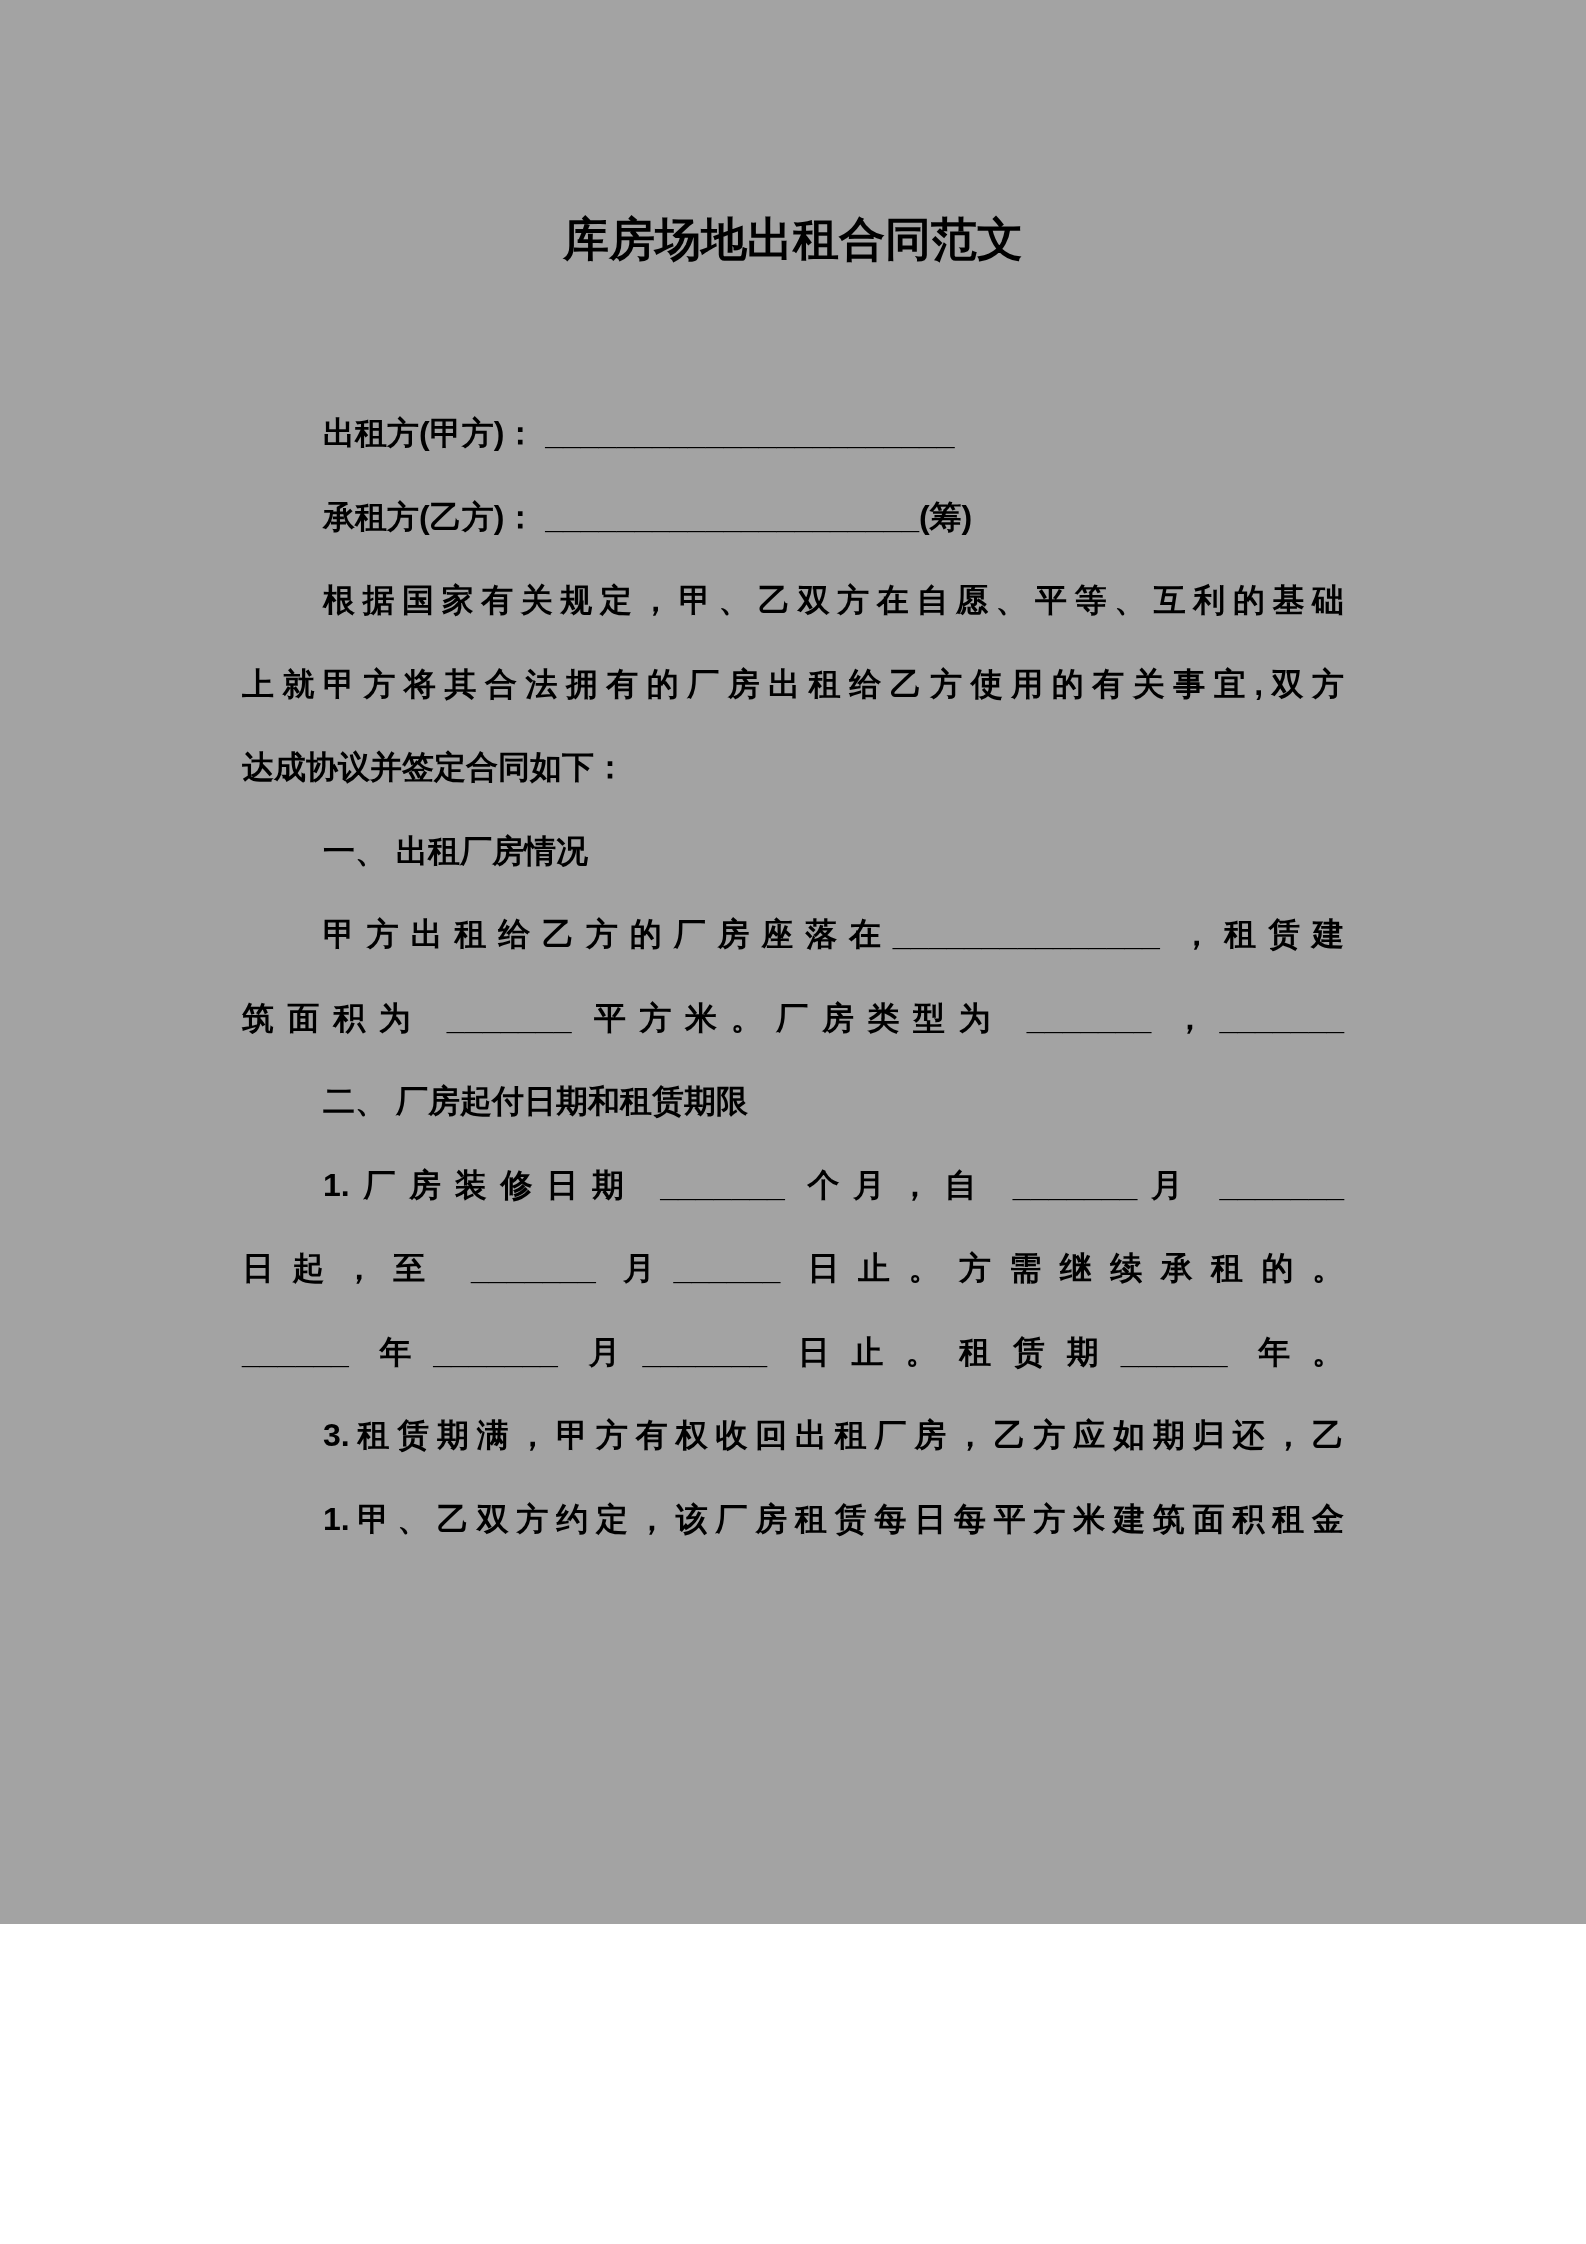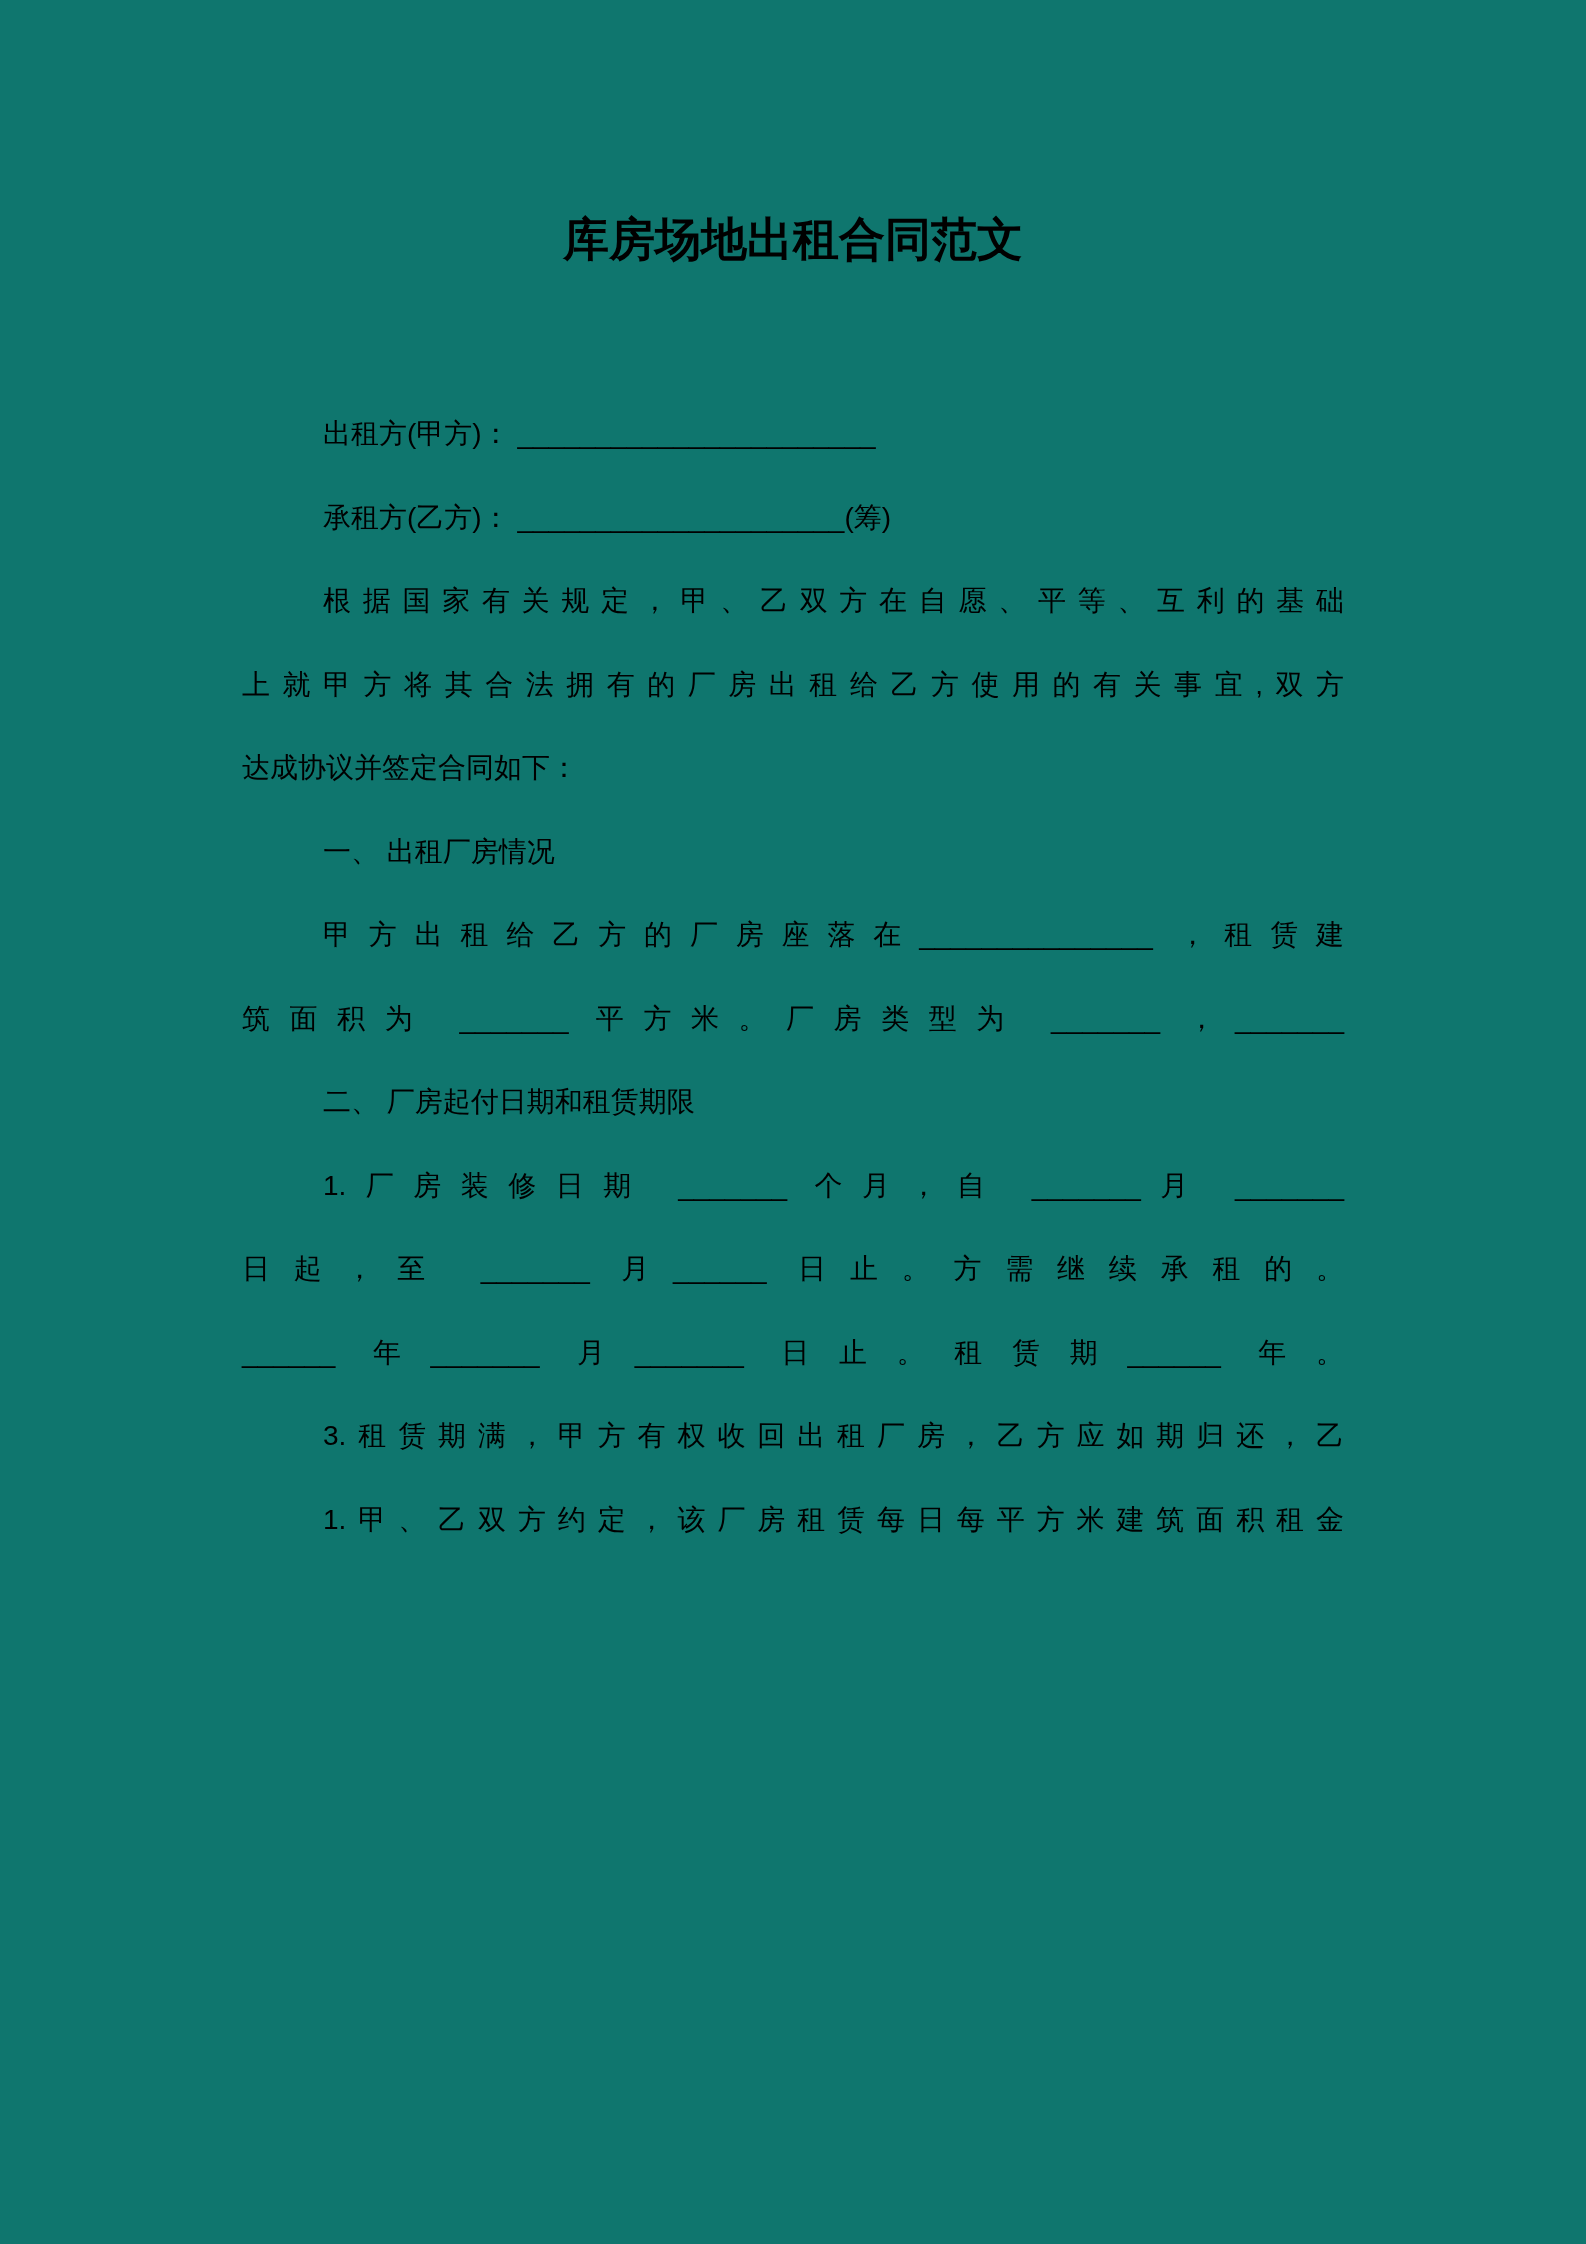--- a/index.html
+++ b/index.html
@@ -13,43 +13,43 @@
     position: relative;
     font-family: "Liberation Sans", sans-serif;
     color: #000000;
     overflow: hidden;
   }
   .doc-page {
     position: absolute;
     left: 0;
     top: 0;
     width: 1586px;
-    height: 2244px;
-    background: #0f766e;
+    height: 1924px;
+    background: #a3a3a3;
   }
   .doc-title {
     position: absolute;
     top: 210px;
     left: 0;
     width: 1586px;
     text-align: center;
     font-size: 46px;
     line-height: 58px;
     font-weight: 700;
     letter-spacing: 0px;
     white-space: nowrap;
   }
   .doc-body {
     position: absolute;
     left: 242px;
     top: 392px;
     width: 1102px;
-    font-size: 28px;
+    font-size: 32px;
     line-height: 83.5px;
-    font-weight: 400;
+    font-weight: 700;
   }
   .line {
     text-align: left;
     min-height: 83.5px;
   }
   .line.full {
     text-align: justify;
     text-align-last: justify;
   }
   .line.indent {

